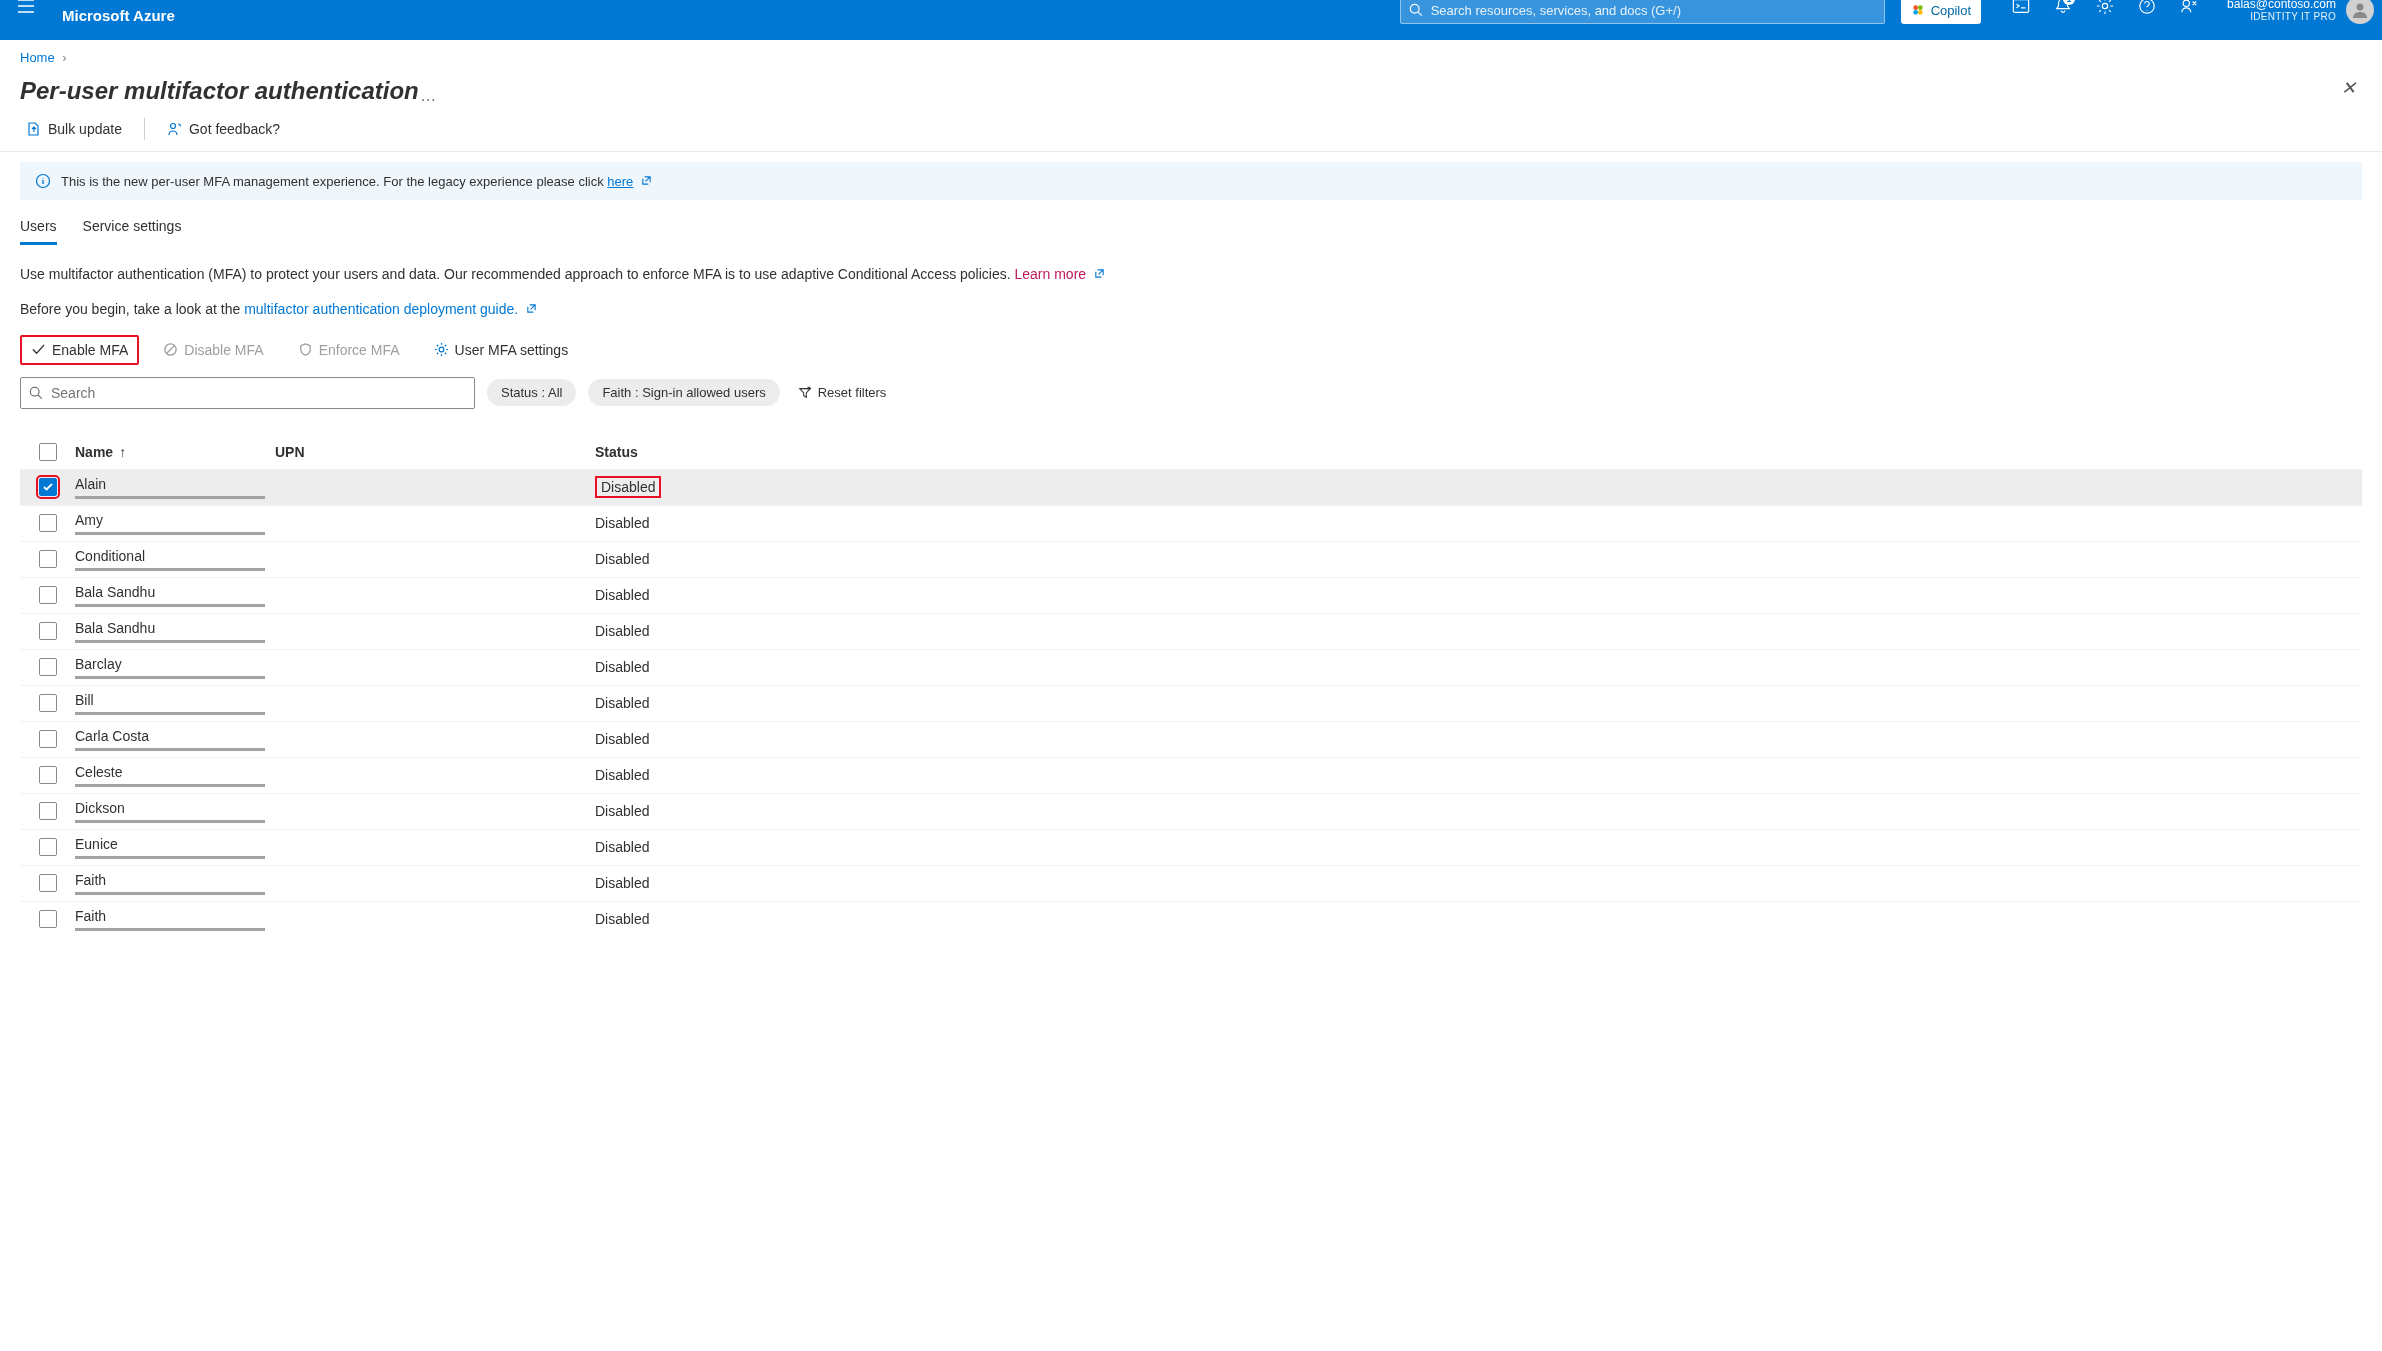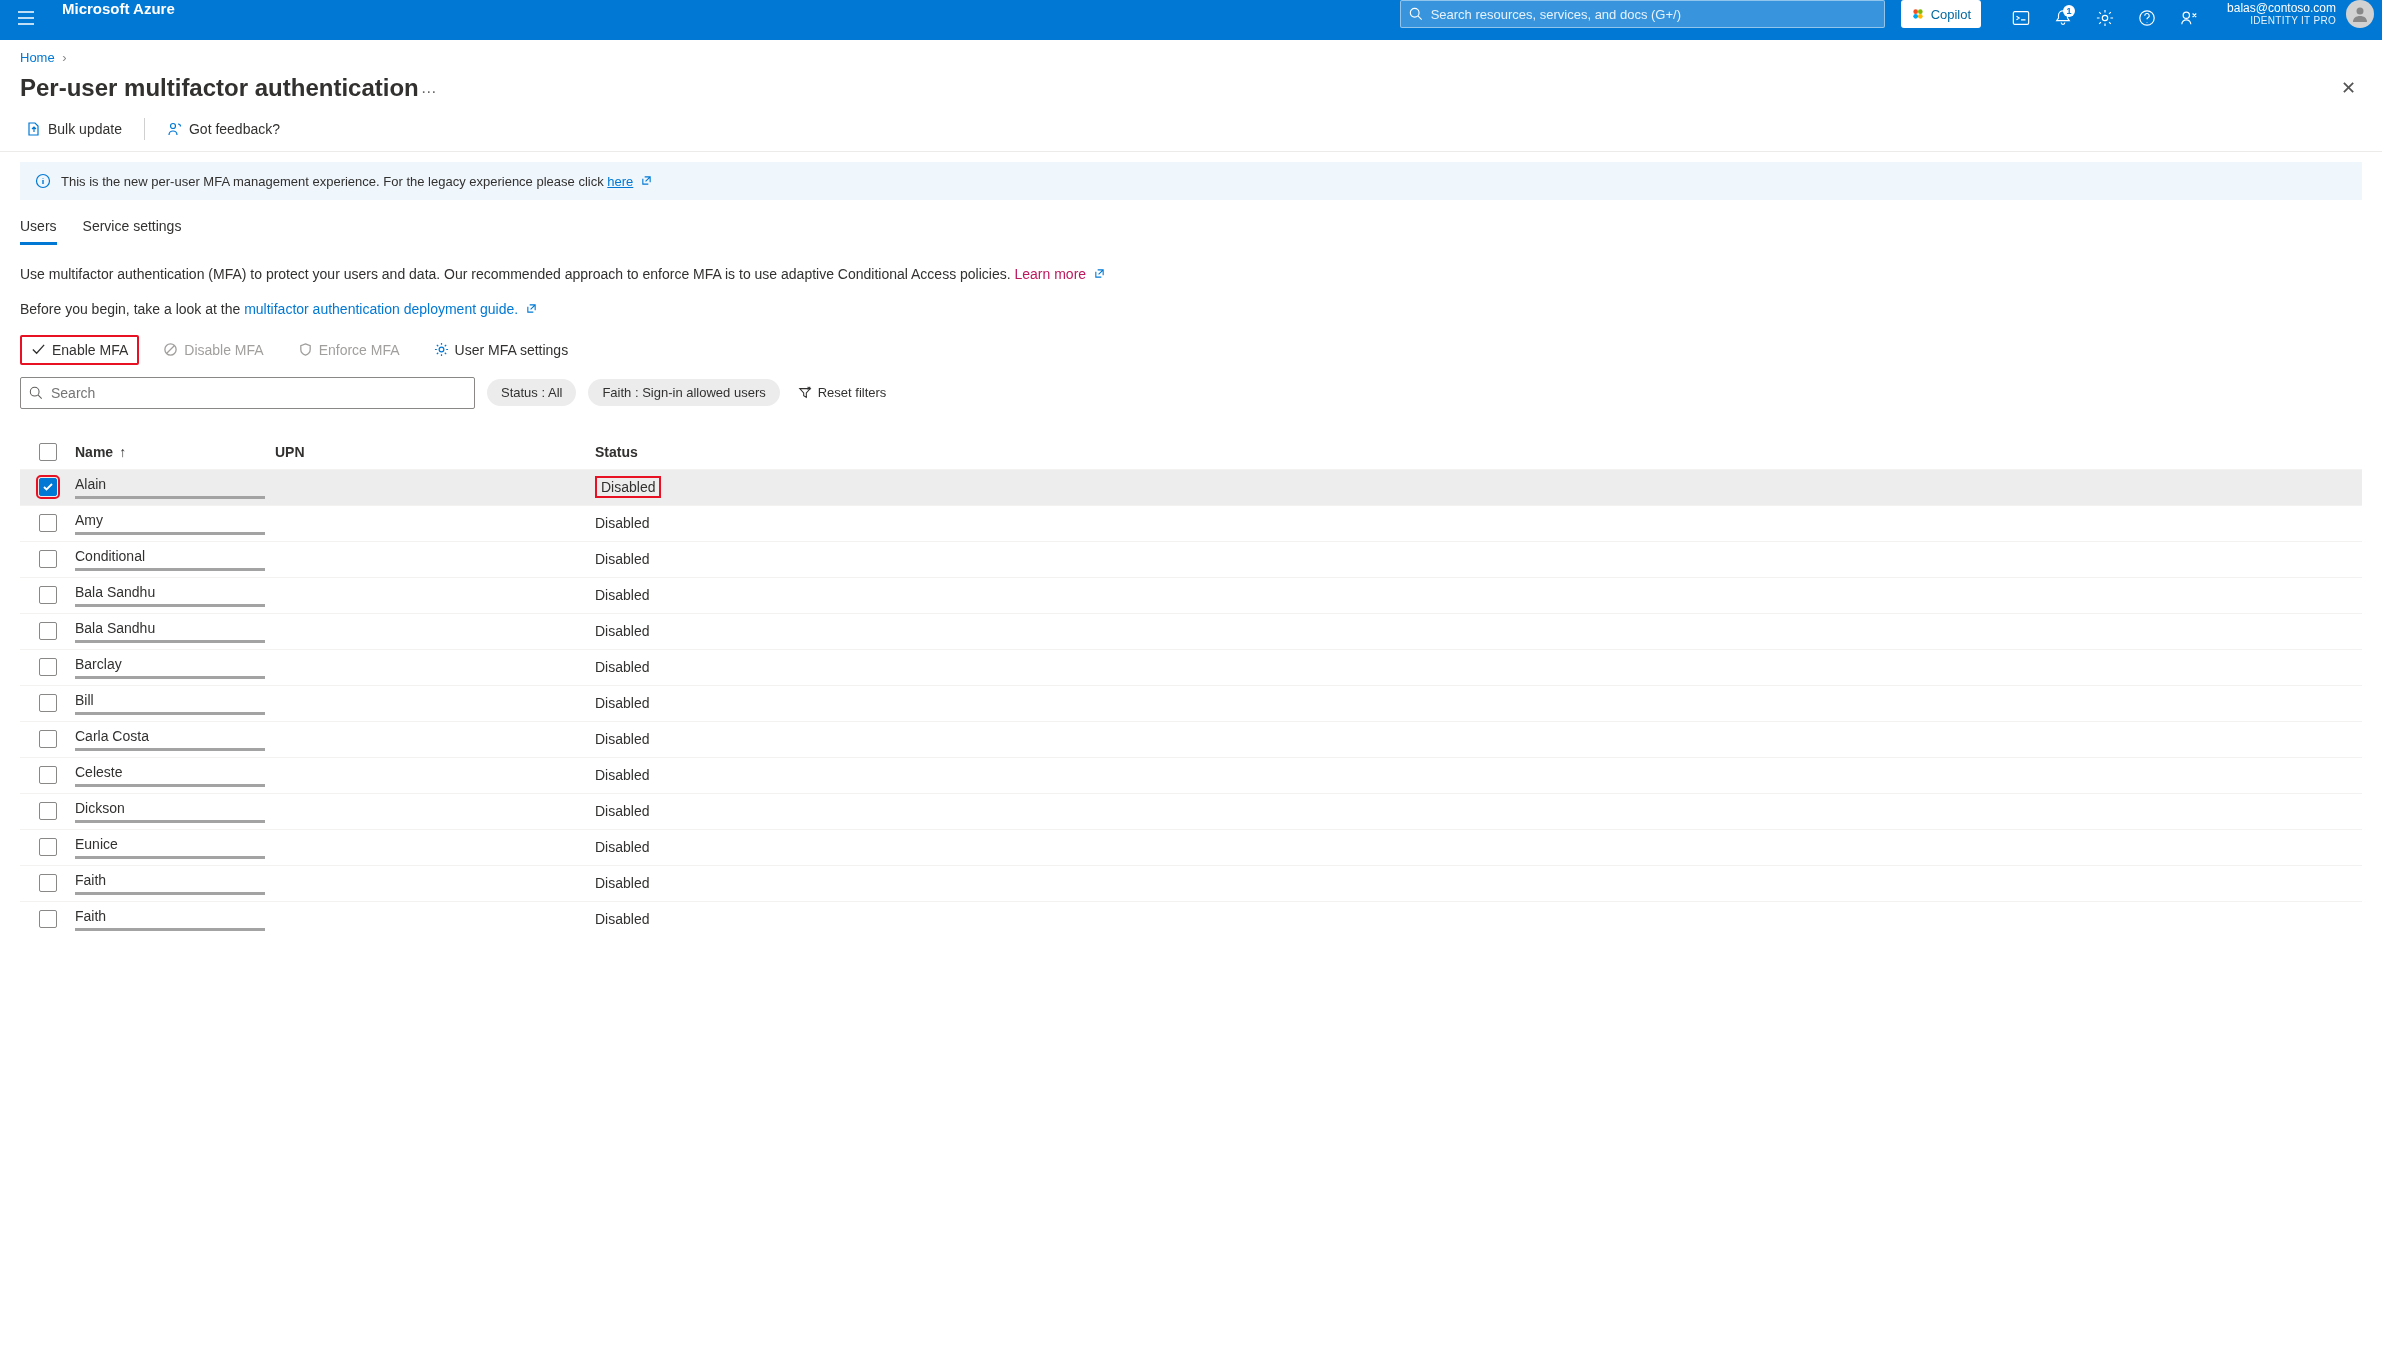--- a/index.html
+++ b/index.html
@@ -1,19 +1,19 @@
 <!DOCTYPE html>
 <html><head>
 <meta charset="utf-8">
 <style>
 * { box-sizing: border-box; margin: 0; padding: 0; }
 body { font-family: "Segoe UI", -apple-system, sans-serif; font-size: 13px; color: #323130; background: #fff; overflow: hidden; }
 
 
-.azure-bar { height: 40px; background: #0078d4; color: #fff; display: flex; align-items: flex-start; padding: 0 8px; gap: 10px; }
+.azure-bar { height: 40px; background: #0078d4; color: #fff; display: flex; align-items: flex-end; padding: 16px 8px; gap: 10px; }
 .hamburger { width: 36px; height: 36px; display: flex; align-items: center; justify-content: center; cursor: pointer; }
 .brand { font-size: 15px; font-weight: 600; margin-left: 8px; }
 .azure-spacer { flex: 1; }
 .search-wrap { width: 485px; height: 28px; background: rgba(255,255,255,0.22); border: 1px solid rgba(255,255,255,0.45); border-radius: 2px; display: flex; align-items: center; padding: 0 8px; gap: 8px; }
 .search-wrap input { flex: 1; background: transparent; border: none; outline: none; color: #fff; font-size: 13px; }
 .search-wrap input::placeholder { color: #e6f2fb; }
 .copilot-btn { height: 28px; background: #fff; color: #0369a1; border-radius: 3px; display: flex; align-items: center; gap: 6px; padding: 0 10px; font-size: 13px; cursor: pointer; border: none; margin-left: 6px; }
 .copilot-logo { width: 14px; height: 14px; }
 .hdr-icons { display: flex; align-items: center; gap: 6px; margin-left: 12px; }
 .hdr-icon { width: 36px; height: 36px; display: flex; align-items: center; justify-content: center; cursor: pointer; position: relative; }
@@ -21,21 +21,21 @@
 .account { display: flex; align-items: center; gap: 10px; margin-left: 10px; cursor: pointer; }
 .account-txt { text-align: right; line-height: 1.2; }
 .account-email { font-size: 12px; }
 .account-sub { font-size: 10px; opacity: 0.9; letter-spacing: 0.3px; }
 .avatar { width: 28px; height: 28px; border-radius: 50%; background: #d1d1d1; display: flex; align-items: center; justify-content: center; }
 
 
 .crumb-bar { padding: 10px 20px 0; font-size: 13px; }
 .crumb-link { color: #0078d4; text-decoration: none; }
 .crumb-sep { color: #888; margin: 0 4px; }
-.title-row { display: flex; align-items: center; padding: 6px 20px 8px; gap: 2px; }
+.title-row { display: flex; align-items: flex-end; padding: 6px 20px 8px; gap: 2px; font-style: italic; }
 .page-title { font-size: 24px; font-weight: 600; }
 .title-more { color: #666; cursor: pointer; font-size: 16px; letter-spacing: 1px; }
 .title-close { margin-left: auto; cursor: pointer; font-size: 18px; color: #555; padding: 6px; }
 
 
 .toprow { display: flex; align-items: center; gap: 16px; padding: 4px 20px 10px; border-bottom: 1px solid #edebe9; }
 .toprow-item { display: flex; align-items: center; gap: 6px; font-size: 14px; cursor: pointer; padding: 4px 6px; }
 .toprow-sep { width: 1px; height: 22px; background: #d0d0d0; }
 
 

